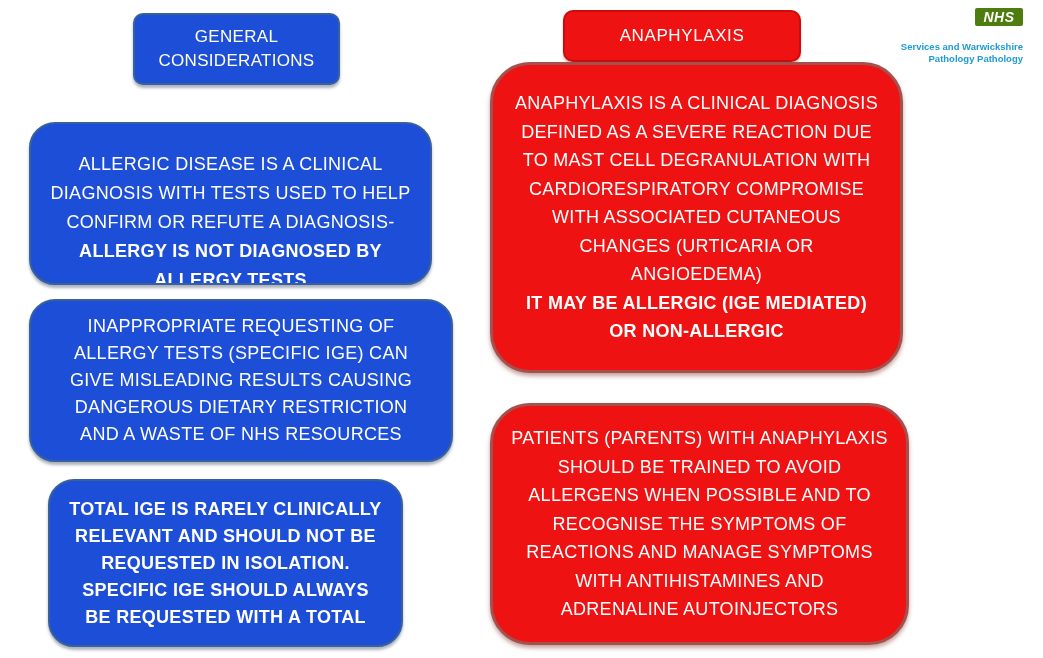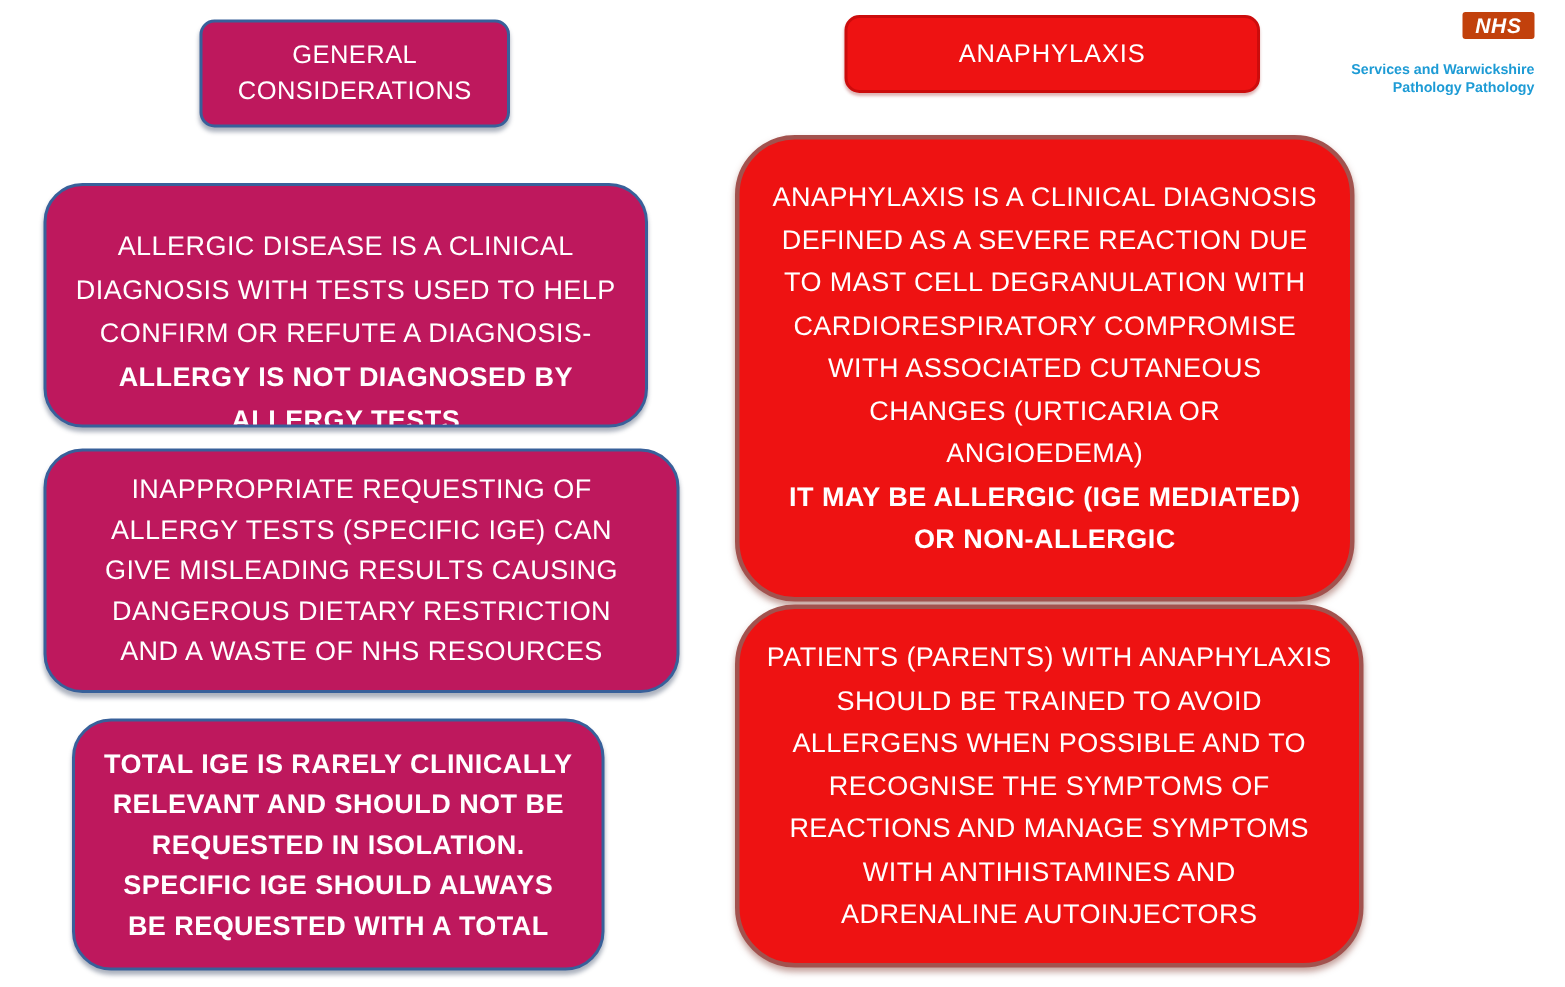--- a/index.html
+++ b/index.html
@@ -12,66 +12,66 @@
   }
   .shape{
     position:absolute;
     box-sizing:border-box;
     color:#ffffff;
     text-align:center;
     letter-spacing:0.3px;
   }
   
   .blue-fill{
-    background:#be185d;
+    background:#1d4ed8;
     border:2px solid #38609A;
     box-shadow:0 3px 3px rgba(70,85,110,0.45);
   }
   .hdr-blue{
     left:133px;top:13px;width:207px;height:72px;
     border-radius:10px;
     display:flex;align-items:center;justify-content:center;
     font-size:17px;line-height:24px;
   }
   .box-blue1{left:29px;top:122px;width:403px;height:163px;border-radius:26px;overflow:hidden;}
   .box-blue2{left:29px;top:299px;width:424px;height:163px;border-radius:26px;display:flex;align-items:center;justify-content:center;}
   .box-blue3{left:48px;top:479px;width:355px;height:168px;border-radius:26px;display:flex;align-items:center;justify-content:center;font-weight:bold;}
   
   .red-fill{
     background:#EE1212;
   }
   .hdr-red{
-    left:563px;top:10px;width:277px;height:52px;
+    left:563px;top:10px;width:238px;height:52px;
     border-radius:10px;
     border:2px solid #CC0C0C;
     box-shadow:0 2px 2px rgba(160,40,40,0.35);
     display:flex;align-items:center;justify-content:center;
     font-size:17px;letter-spacing:0.6px;
   }
   .big-red{
     border:3px solid #A2524E;
     box-shadow:0 3px 4px rgba(140,70,60,0.5);
     border-radius:40px;
     display:flex;align-items:center;justify-content:center;
   }
-  .box-red1{left:490px;top:90px;width:413px;height:311px;}
+  .box-red1{left:490px;top:62px;width:413px;height:311px;}
   .box-red2{left:490px;top:403px;width:419px;height:242px;}
   
   .txt{width:100%;padding:0 10px;box-sizing:border-box;}
   .txt span{display:block;white-space:pre-line;}
   .blue-txt{font-size:18px;line-height:27px;}
   .red-txt{font-size:18px;line-height:28.5px;}
   .bold{font-weight:bold;}
   
   .clip-top{padding-top:26px;}
   .clip-top span{line-height:29px;}
   
   .nhs-logo{
     position:absolute;left:975px;top:8px;width:48px;height:18px;
-    background:#c2410c;border-radius:2px;
+    background:#4d7c0f;border-radius:2px;
     display:flex;align-items:center;justify-content:center;
   }
   .nhs-logo span{
     color:#ffffff;font-weight:bold;font-style:italic;
     font-size:14px;letter-spacing:0.5px;
   }
   .nhs-org{
     position:absolute;right:20px;top:41px;
     text-align:right;color:#1D9BD5;font-weight:bold;
     font-size:9.5px;line-height:11.5px;letter-spacing:0;

